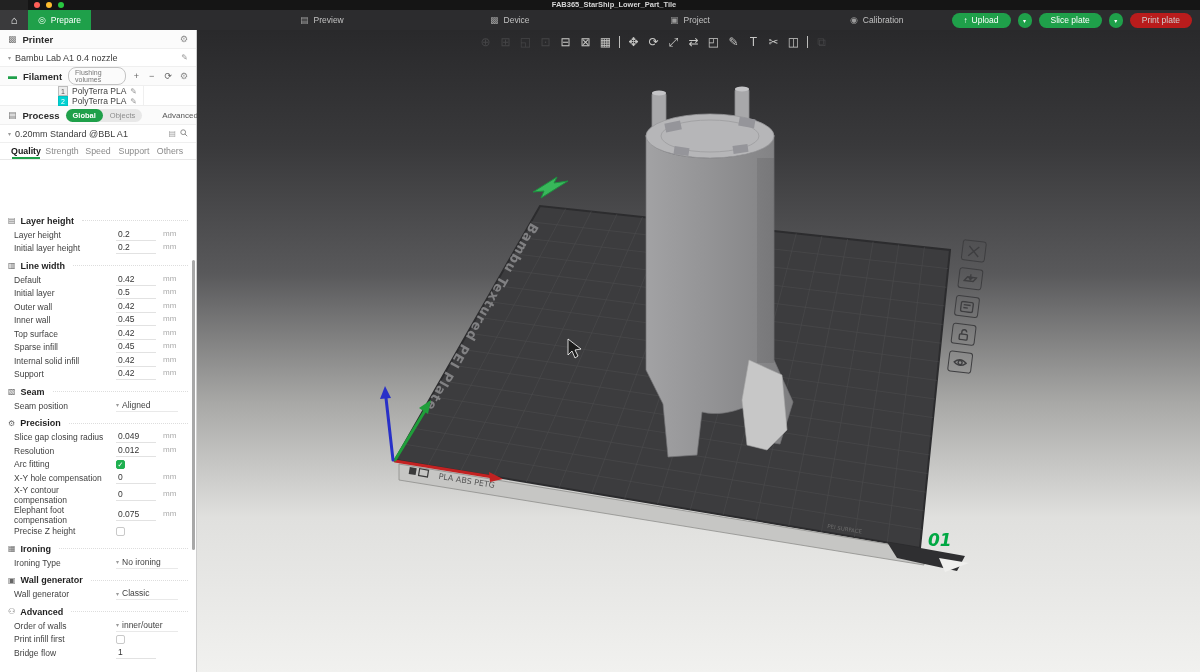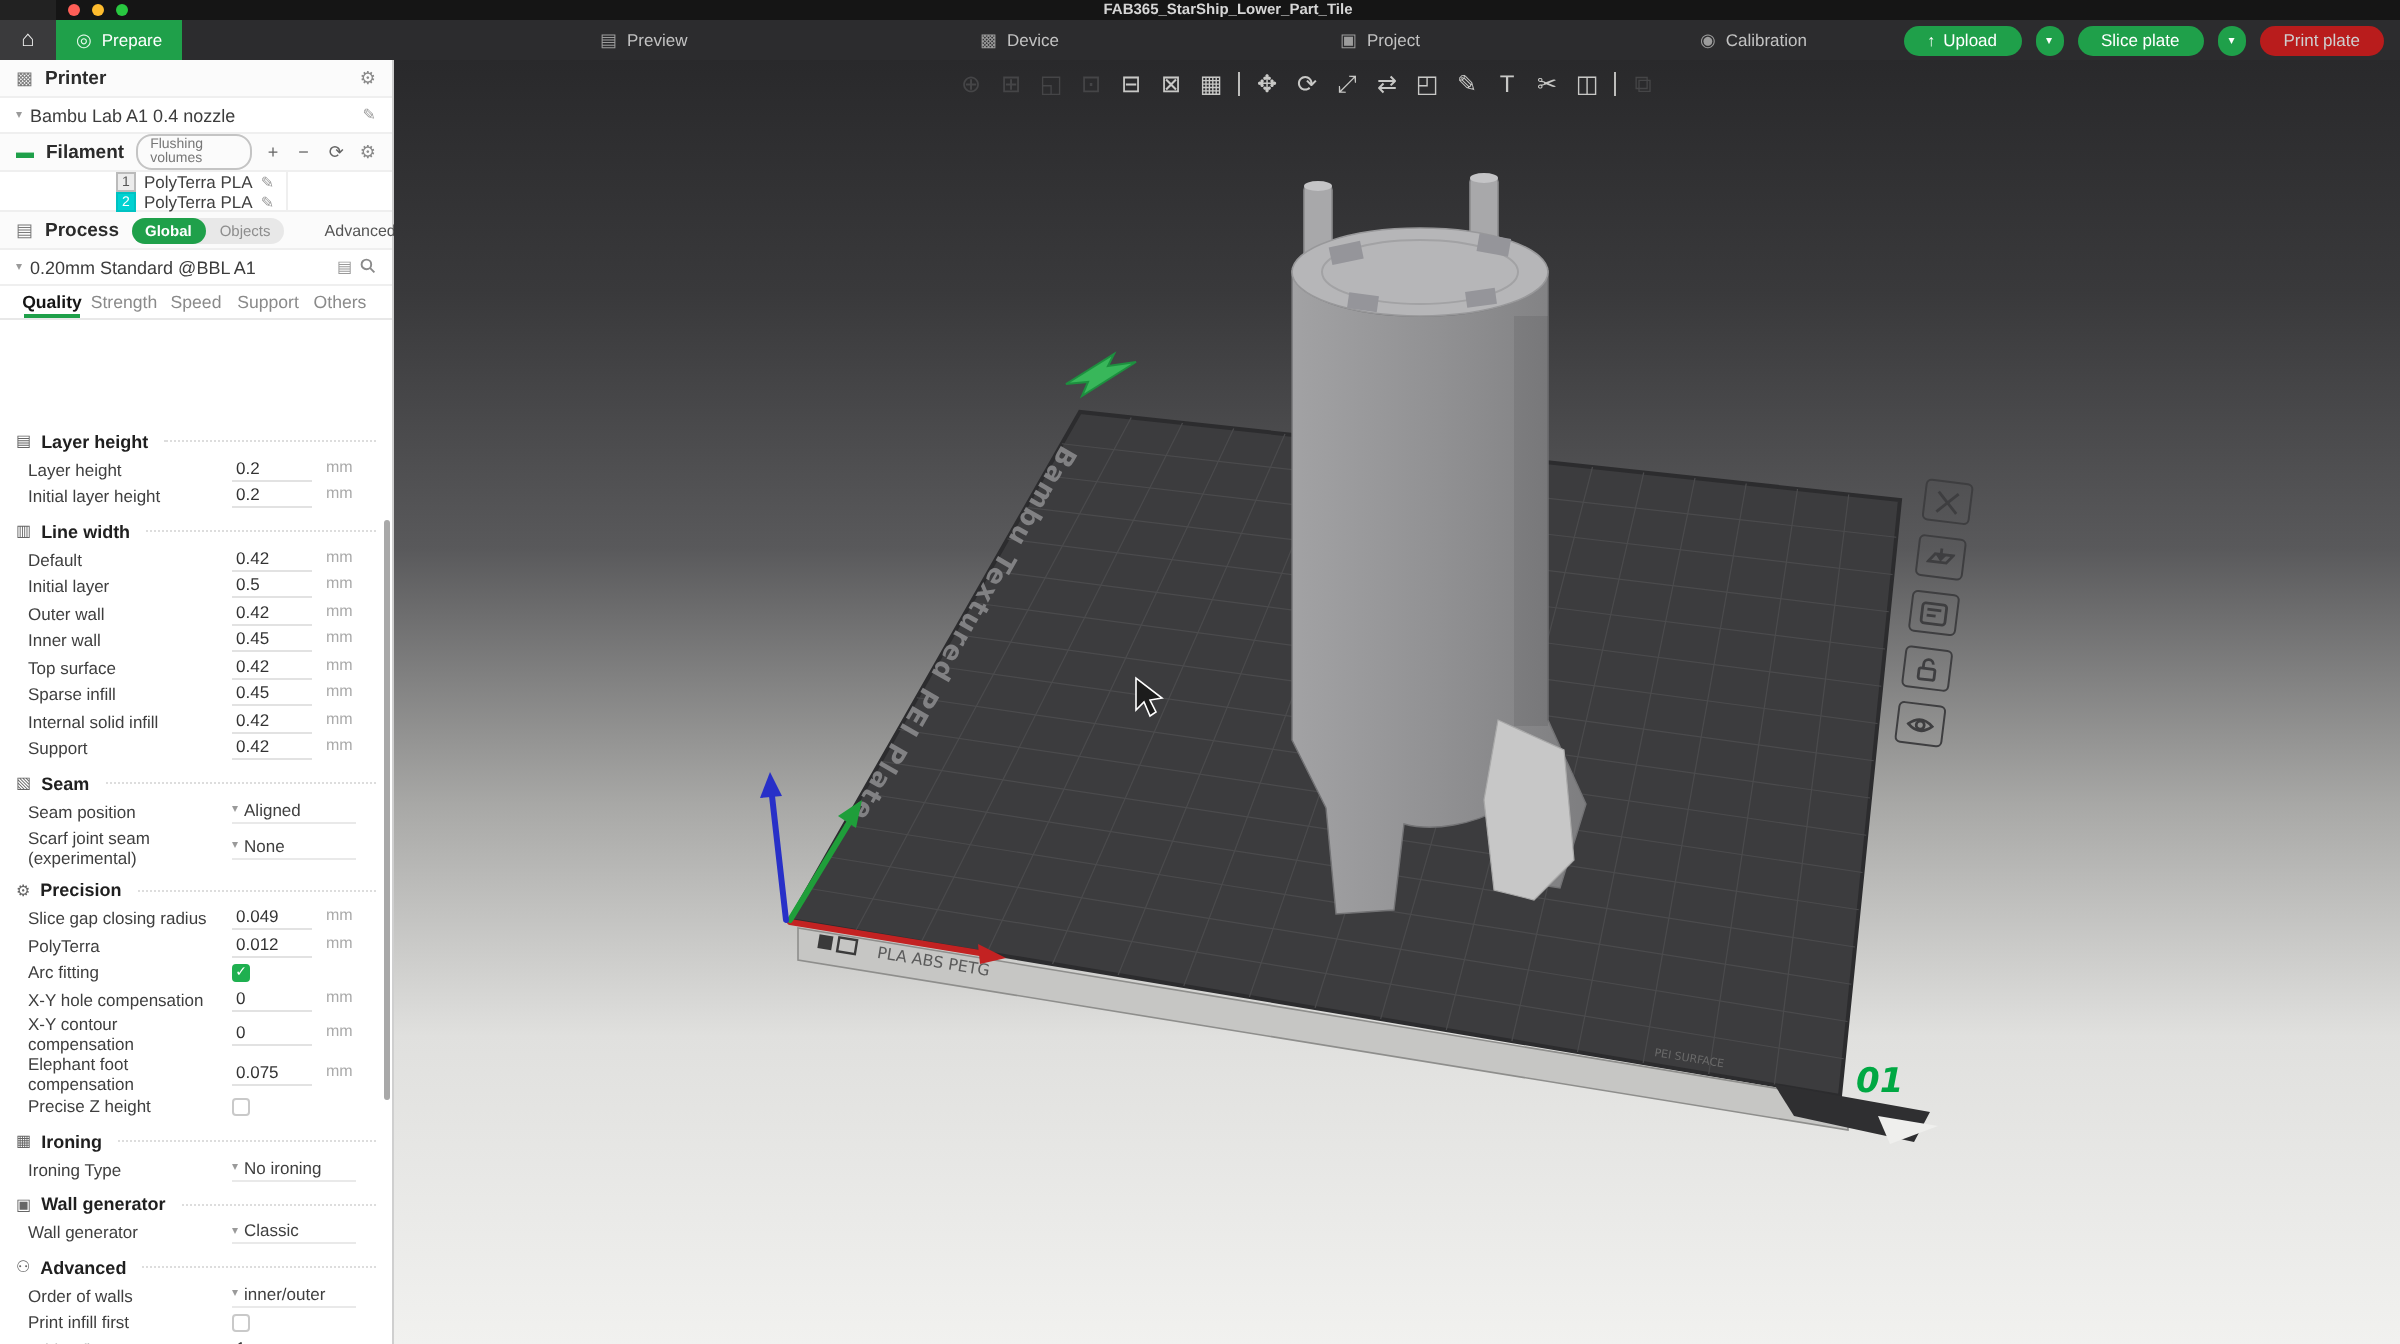--- a/index.html
+++ b/index.html
@@ -317,43 +317,34 @@
         </div>
         <div class="prow">
           <div class="plabel">Seam position</div>
           <div class="pctrl">
             <span class="psel">
               <span class="chev">▾</span>
               <span>Aligned</span>
             </span>
           </div>
         </div>
-        <div class="prow" style="min-height: 22px;">
-          <div class="plabel">Scarf joint seam (experimental)</div>
-          <div class="pctrl">
-            <span class="psel">
-              <span class="chev">▾</span>
-              <span>None</span>
-            </span>
-          </div>
-        </div>
         <div class="psec">
           <span class="psec-icon">⚙</span>
           <span class="psec-title">Precision</span>
           <span class="psec-line"></span>
         </div>
         <div class="prow">
           <div class="plabel">Slice gap closing radius</div>
           <div class="pctrl">
             <span class="pinput">0.049</span>
             <span class="punit">mm</span>
           </div>
         </div>
         <div class="prow">
-          <div class="plabel">PolyTerra</div>
+          <div class="plabel">Resolution</div>
           <div class="pctrl">
             <span class="pinput">0.012</span>
             <span class="punit">mm</span>
           </div>
         </div>
         <div class="prow">
           <div class="plabel">Arc fitting</div>
           <div class="pctrl">
             <span class="pcheck on">✓</span>
           </div>

